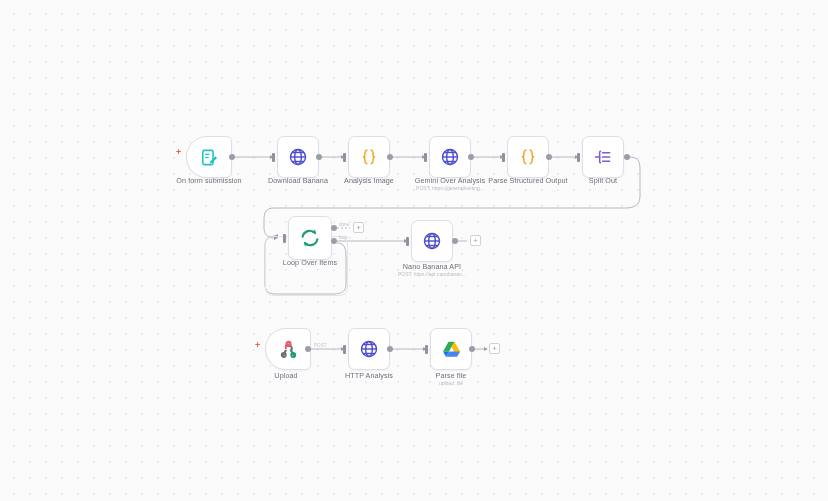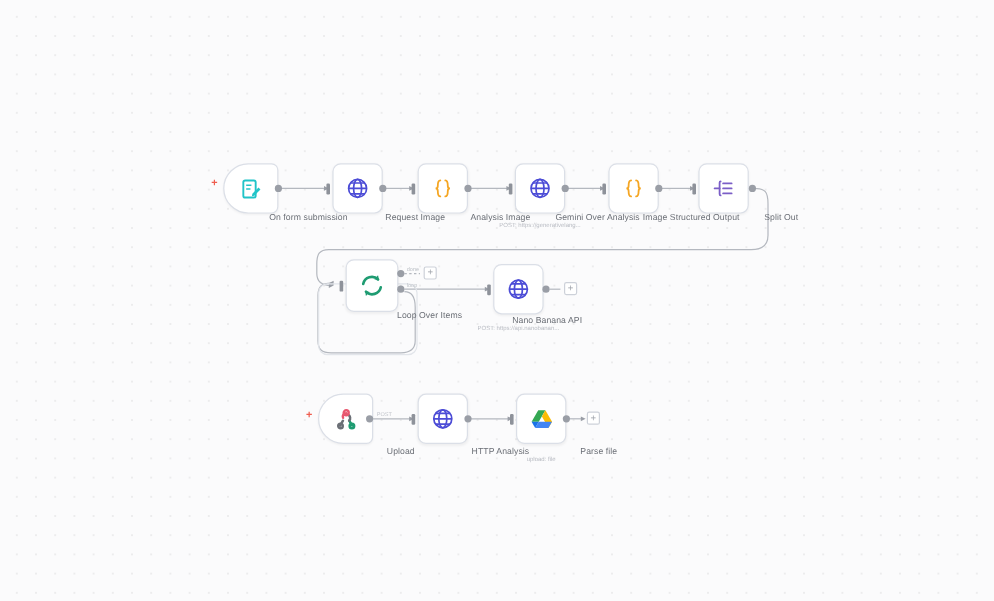--- a/index.html
+++ b/index.html
@@ -37,21 +37,20 @@
   .node.loop{ width:44px;height:44px; }
 
   .label{
     position:absolute;
     font-size:7.2px;
     color:#6b6f76;
     text-align:center;
     white-space:nowrap;
     letter-spacing:.08px;
     transform:translateX(-50%);
-    margin-left:48px;
   }
   .sublabel{
     position:absolute;
     font-size:5px;
     color:#b9bcc3;
     text-align:center;
     white-space:nowrap;
     transform:translateX(-50%);
   }
   .port{
@@ -163,21 +162,21 @@
         <circle cx="12" cy="12" r="9"></circle>
         <ellipse cx="12" cy="12" rx="4" ry="9"></ellipse>
         <line x1="3" y1="12" x2="21" y2="12"></line>
         <line x1="4.6" y1="6.6" x2="19.4" y2="6.6"></line>
         <line x1="4.6" y1="17.4" x2="19.4" y2="17.4"></line>
       </svg>
     </span>
   </div>
   <div class="port inp" style="left:272px;top:153px;"></div>
   <div class="port" style="left:316px;top:154px;"></div>
-  <div class="label" style="left:298px;top:176px;">Request Image</div>
+  <div class="label" style="left:298px;top:176px;">Download Banana</div>
 
   <div class="node" style="left:348px;top:136px;">
     <span>
       <svg class="icon" width="20" height="20" viewBox="0 0 24 24" fill="none" stroke="#f5a623" stroke-width="1.8" stroke-linecap="round">
         <path d="M9.5 4 C7 4 7 7.5 7 9.5 C7 11 5.8 12 4.8 12 C5.8 12 7 13 7 14.5 C7 16.5 7 20 9.5 20"></path>
         <path d="M14.5 4 C17 4 17 7.5 17 9.5 C17 11 18.2 12 19.2 12 C18.2 12 17 13 17 14.5 C17 16.5 17 20 14.5 20"></path>
       </svg>
     </span>
   </div>
   <div class="port inp" style="left:343px;top:153px;"></div>
@@ -203,21 +202,21 @@
   <div class="node" style="left:507px;top:136px;">
     <span>
       <svg class="icon" width="20" height="20" viewBox="0 0 24 24" fill="none" stroke="#f5a623" stroke-width="1.8" stroke-linecap="round">
         <path d="M9.5 4 C7 4 7 7.5 7 9.5 C7 11 5.8 12 4.8 12 C5.8 12 7 13 7 14.5 C7 16.5 7 20 9.5 20"></path>
         <path d="M14.5 4 C17 4 17 7.5 17 9.5 C17 11 18.2 12 19.2 12 C18.2 12 17 13 17 14.5 C17 16.5 17 20 14.5 20"></path>
       </svg>
     </span>
   </div>
   <div class="port inp" style="left:502px;top:153px;"></div>
   <div class="port" style="left:546px;top:154px;"></div>
-  <div class="label" style="left:528px;top:176px;">Image Structured Output</div>
+  <div class="label" style="left:528px;top:176px;">Parse Structured Output</div>
 
   <div class="node" style="left:582px;top:136px;">
     <span>
       <svg class="icon" width="20" height="20" viewBox="0 0 24 24" fill="none" stroke="#7b5ec7" stroke-width="1.8" stroke-linecap="round">
         <line x1="3" y1="12" x2="8" y2="12"></line>
         <path d="M9 5 C8.2 5 8 5.6 8 6.4 L8 17.6 C8 18.4 8.2 19 9 19"></path>
         <line x1="11.5" y1="7" x2="20" y2="7"></line>
         <line x1="11.5" y1="12" x2="20" y2="12"></line>
         <line x1="11.5" y1="17" x2="20" y2="17"></line>
       </svg>
@@ -256,21 +255,21 @@
         <circle cx="12" cy="12" r="9"></circle>
         <ellipse cx="12" cy="12" rx="4" ry="9"></ellipse>
         <line x1="3" y1="12" x2="21" y2="12"></line>
         <line x1="4.6" y1="6.6" x2="19.4" y2="6.6"></line>
         <line x1="4.6" y1="17.4" x2="19.4" y2="17.4"></line>
       </svg>
     </span>
   </div>
   <div class="port inp" style="left:406px;top:237px;"></div>
   <div class="port" style="left:452px;top:238px;"></div>
-  <div class="label" style="left:408px;top:262px;">Nano Banana API</div>
+  <div class="label" style="left:432px;top:262px;">Nano Banana API</div>
   <div class="sublabel" style="left:432px;top:271px;">POST: https://api.nanobanan...</div>
 
   <div class="plus-btn" style="left:470px;top:235px;">
       <span>+</span>
     </div>
 
   <div class="node trigger" style="left:265px;top:328px;">
     <span>
       <svg class="icon" width="19" height="19" viewBox="0 0 24 24" fill="none" stroke-width="2.6" stroke-linecap="round">
         <path d="M8.6 13.4 L5.6 18.6" stroke="#6b6f76"></path>

